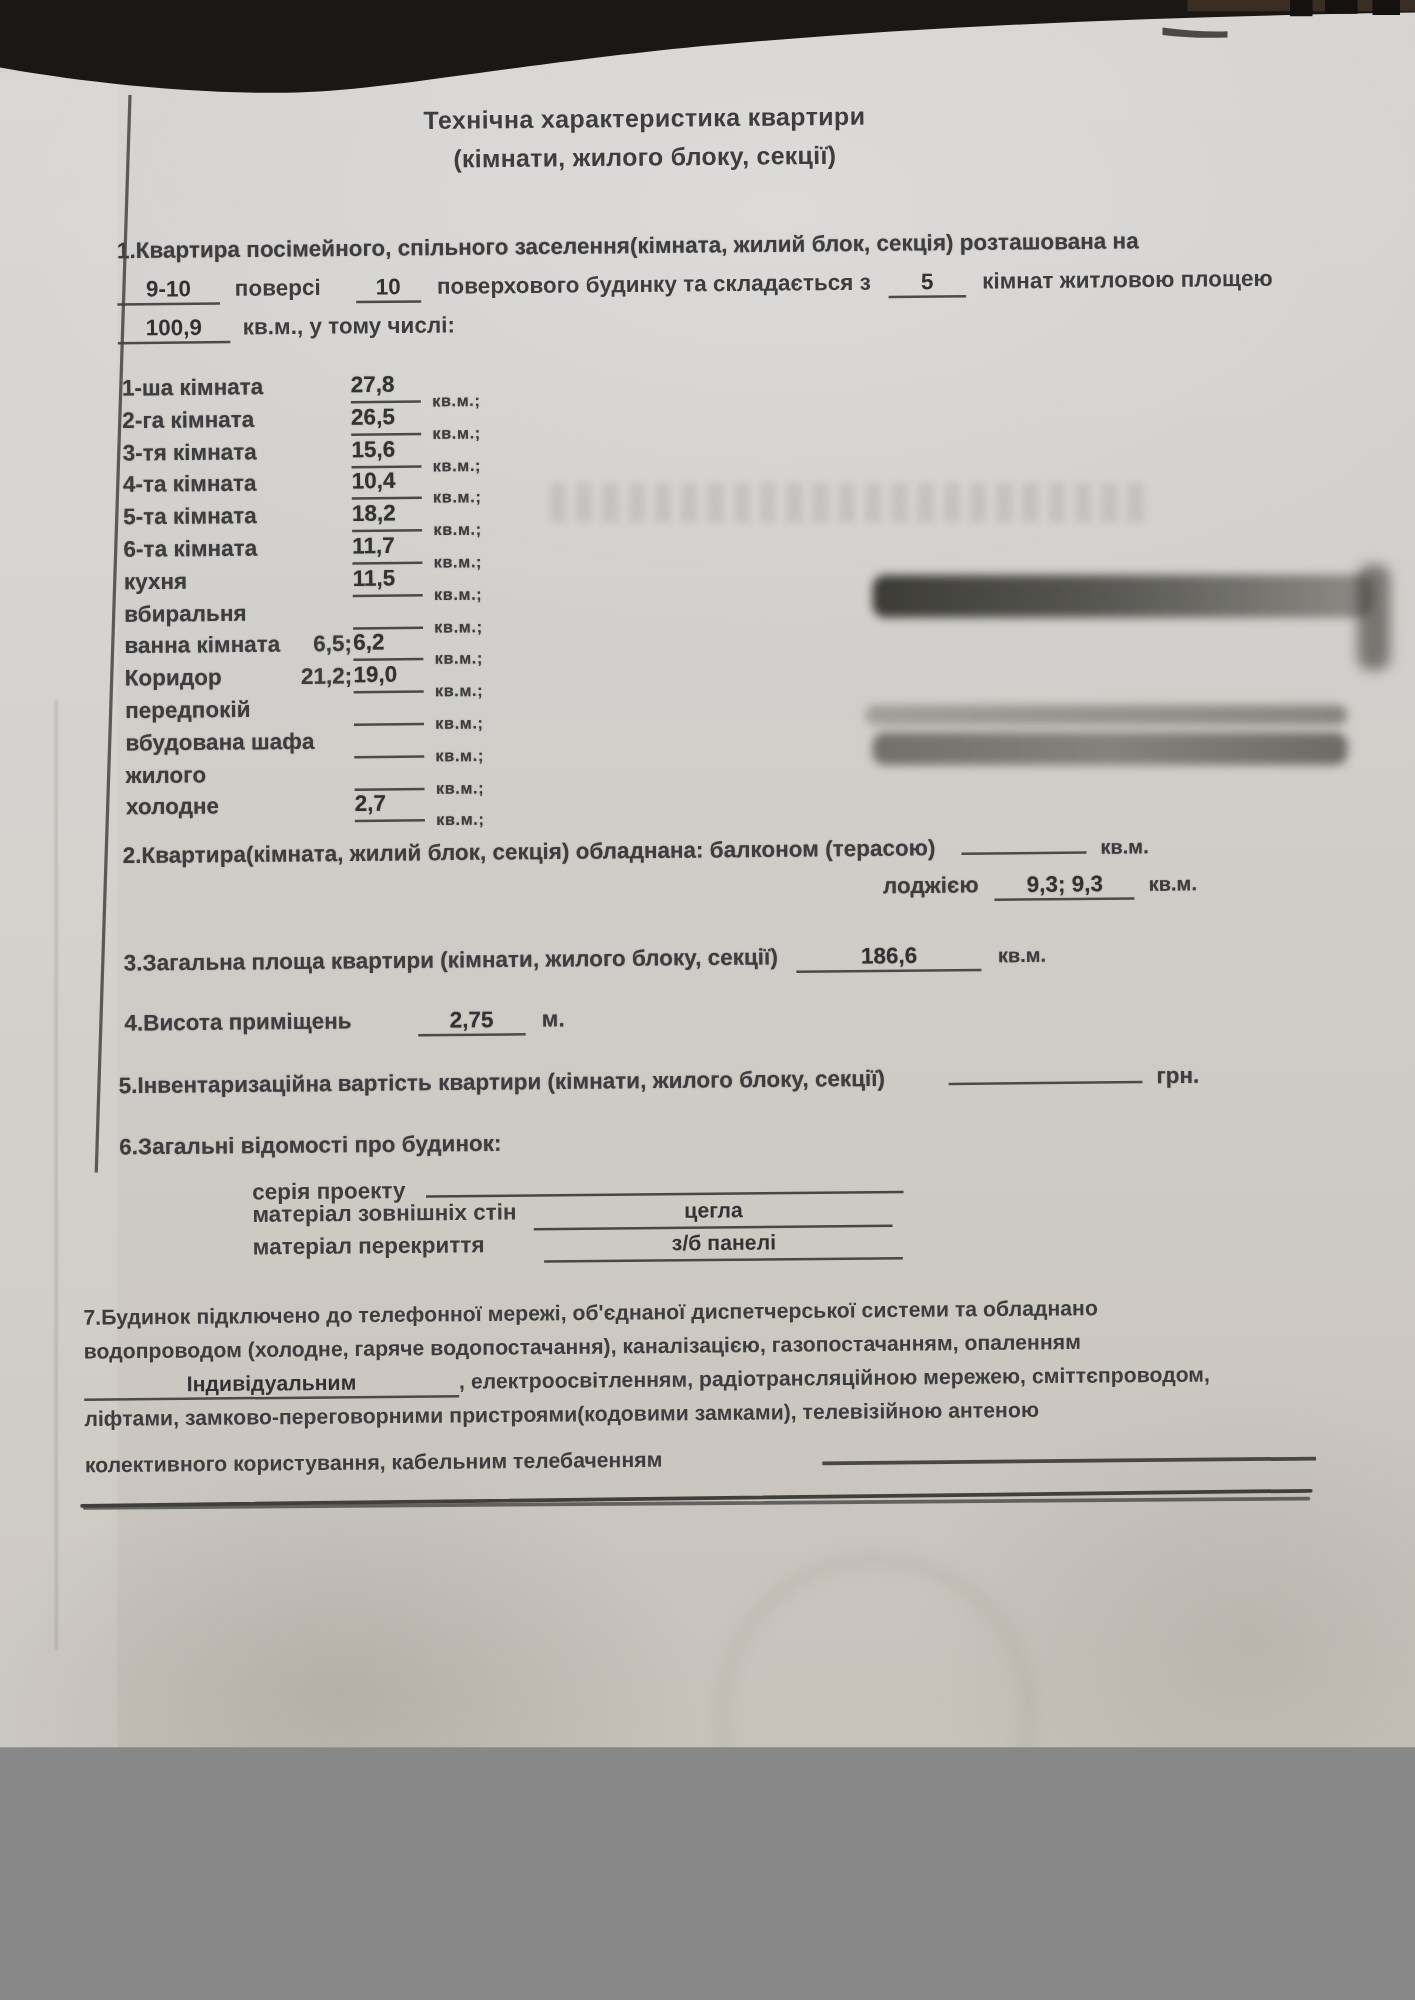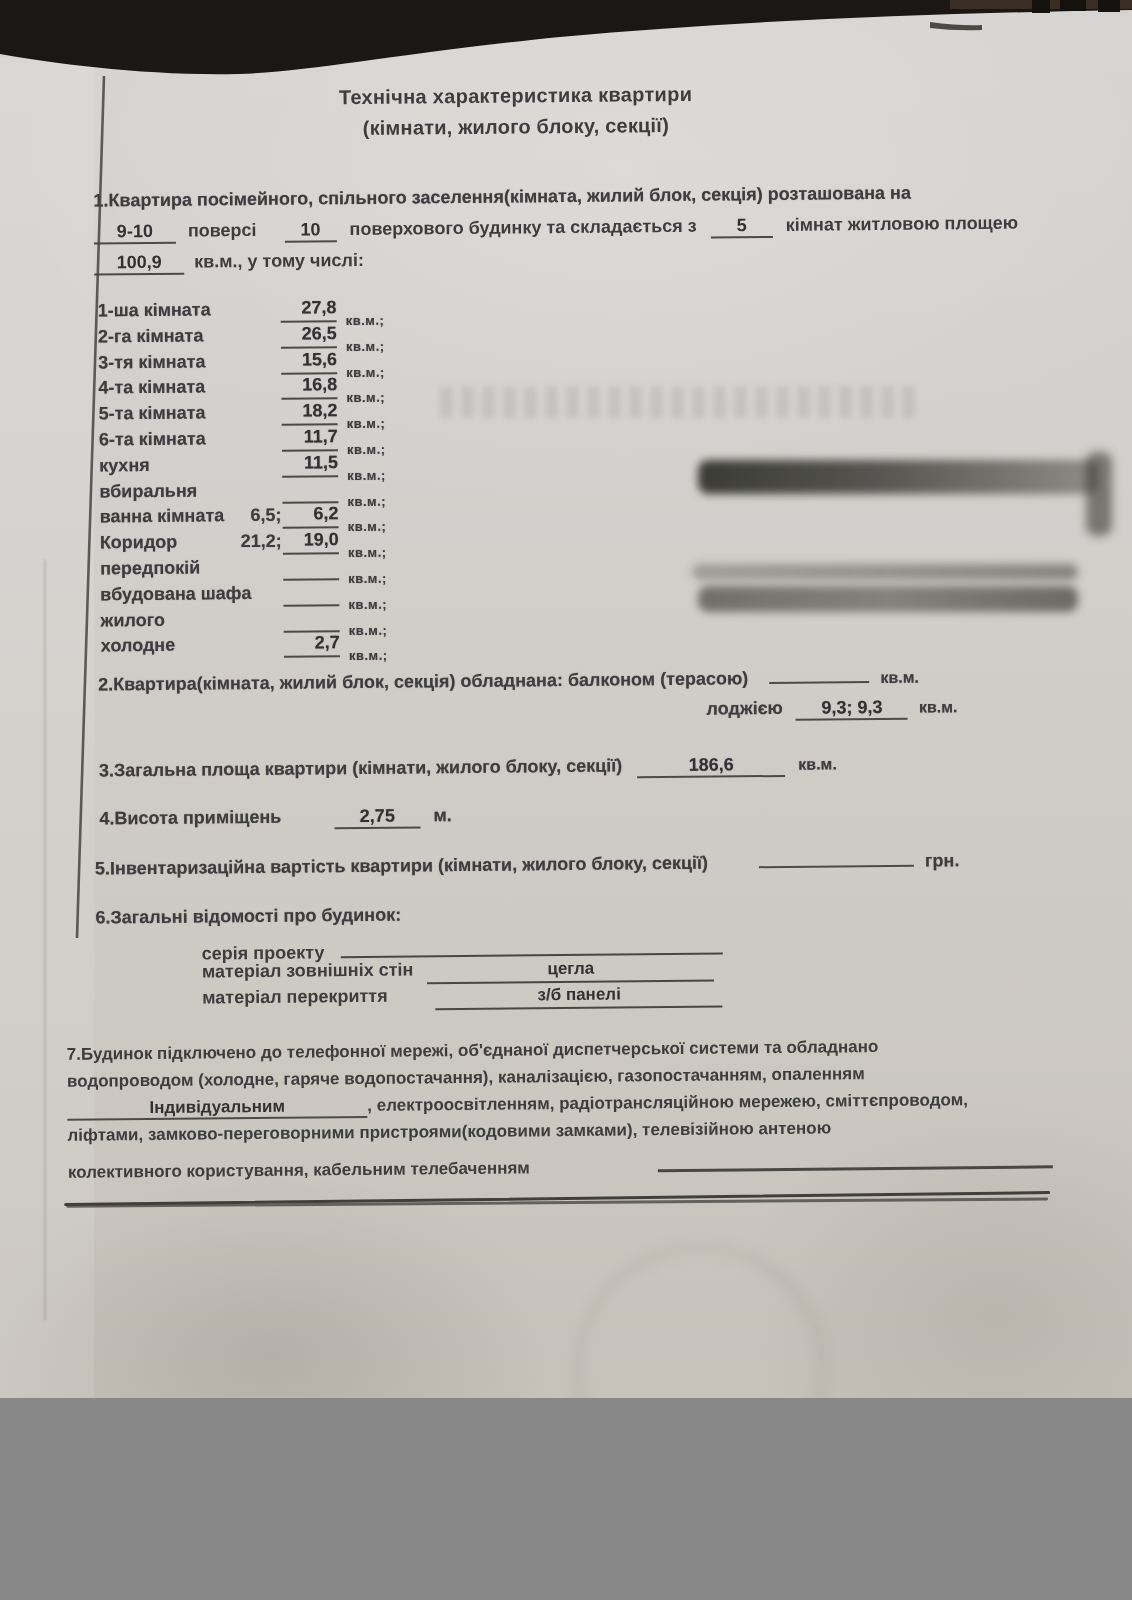--- a/index.html
+++ b/index.html
@@ -22,21 +22,21 @@
   .title-l1{font-size:20px;font-weight:700;letter-spacing:.3px;}
   .title-l2{font-size:20px;font-weight:700;margin-top:8px;letter-spacing:.2px;}
   
   .p1{position:absolute;left:97px;top:186px;width:960px;font-size:18px;}
   .p1 .line{height:31px;display:flex;align-items:baseline;}
   
   .rooms{position:absolute;left:100px;top:296px;width:420px;font-size:18px;}
   .room-row{position:relative;height:25.8px;}
   .room-label{position:absolute;left:0;top:0;white-space:nowrap;font-weight:600;text-shadow:0 0 1px rgba(62,61,62,.5);}
   .room-extra{position:absolute;left:118px;top:0;width:64px;text-align:right;font-weight:700;text-shadow:0 0 1px rgba(62,61,62,.5);}
-  .room-value{position:absolute;left:183px;top:-1px;width:56px;text-align:right;font-weight:700;border-bottom:2.4px solid #4b4a47;color:#323134;height:23px;text-shadow:0 0 1px rgba(62,61,62,.5);}
+  .room-value{position:absolute;left:183px;top:-1px;width:56px;text-align:left;font-weight:700;border-bottom:2.4px solid #4b4a47;color:#323134;height:23px;text-shadow:0 0 1px rgba(62,61,62,.5);}
   .room-unit{position:absolute;left:248px;top:15px;font-size:13px;font-weight:600;letter-spacing:.5px;text-shadow:0 0 1px rgba(62,61,62,.5);}
   
   .sec{font-size:18px;}
   .s6row{position:absolute;display:flex;align-items:baseline;}
   .s6line{display:inline-block;border-bottom:2.6px solid #484744;text-align:center;font-weight:700;color:#323134;font-size:17px;height:22px;}
   .p7{position:absolute;left:62px;top:1040px;width:985px;font-size:17px;}
   .p7 .line{height:27px;display:flex;align-items:baseline;white-space:nowrap;}
   .p7 .blank{font-size:17px;}
   
   .smudge{position:absolute;border-radius:10px;filter:blur(4px);}
@@ -107,21 +107,21 @@
         <div class="room-row">
           <span class="room-label">3-тя кімната</span>
           <span class="room-extra"></span>
           <span class="room-value">15,6</span>
           <span class="room-unit">кв.м.;</span>
         </div>
 
         <div class="room-row">
           <span class="room-label">4-та кімната</span>
           <span class="room-extra"></span>
-          <span class="room-value">16,8</span>
+          <span class="room-value">10,4</span>
           <span class="room-unit">кв.м.;</span>
         </div>
 
         <div class="room-row">
           <span class="room-label">5-та кімната</span>
           <span class="room-extra"></span>
           <span class="room-value">18,2</span>
           <span class="room-unit">кв.м.;</span>
         </div>
 

